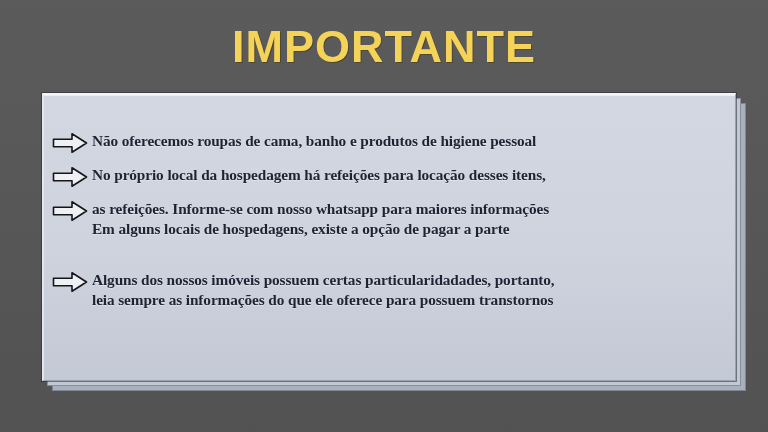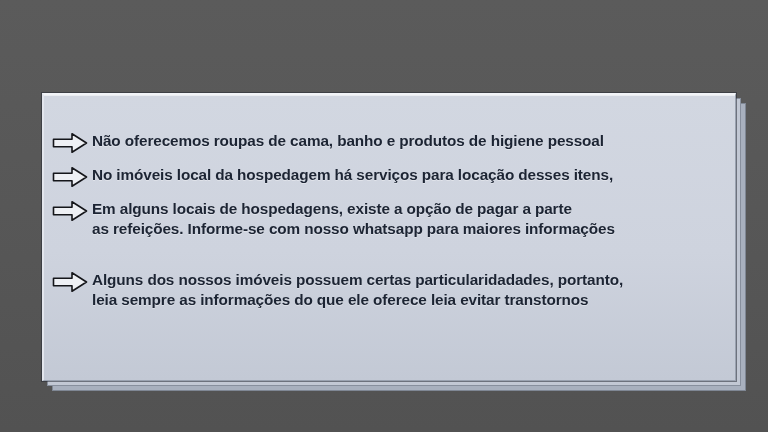--- a/index.html
+++ b/index.html
@@ -76,20 +76,21 @@
     height: 288px;
     box-sizing: border-box;
     background: linear-gradient(180deg, #d2d7e1 0%, #ced3de 55%, #c3c9d5 100%);
     border-top: 2px solid #f2f4f8;
     border-left: 2px solid #e3e6ed;
     border-right: 1px solid #9aa2b0;
     border-bottom: 1px solid #9aa2b0;
     box-shadow:
       0 0 0 1px rgba(40,44,52,0.55),
       inset 0 1px 0 rgba(255,255,255,0.55);
+    font-family: Liberation Serif, serif;
   }
 
   
   .bullets {
     position: absolute;
     left: 8px;
     top: 36px;
     width: 678px;
   }
   .bullet-row {
@@ -118,20 +119,21 @@
     text-shadow: 0 1px 0 rgba(255,255,255,0.35);
   }
   .bullet-line { display: block; white-space: nowrap; }
   .bullet-line + .bullet-line { margin-top: 1px; }
 </style>
 </head>
 <body>
 
 <div class="slide">
 
+  <div class="title">IMPORTANTE</div>
 
   <div class="card-stack">
     <div class="layer layer-back2"></div>
     <div class="layer layer-back1"></div>
 
     <div class="panel">
       <div class="bullets">
 
         <div class="bullet-row">
           <span class="arrow-icon">
@@ -144,46 +146,46 @@
           </span>
         </div>
 
         <div class="bullet-row">
           <span class="arrow-icon">
             <svg width="36" height="22" viewBox="0 0 36 22" xmlns="http://www.w3.org/2000/svg">
               <path d="M1.5 7.2 H20 V1.8 L34.5 11 L20 20.2 V14.8 H1.5 Z" fill="#eef0f4" stroke="#15161a" stroke-width="1.6" stroke-linejoin="round"></path>
             </svg>
           </span>
           <span class="bullet-text">
-            <span class="bullet-line">No imóveis local da hospedagem há serviços para locação desses itens,</span>
+            <span class="bullet-line">No próprio local da hospedagem há refeições para locação desses itens,</span>
           </span>
         </div>
 
 
         <div class="bullet-row">
           <span class="arrow-icon">
             <svg width="36" height="22" viewBox="0 0 36 22" xmlns="http://www.w3.org/2000/svg">
               <path d="M1.5 7.2 H20 V1.8 L34.5 11 L20 20.2 V14.8 H1.5 Z" fill="#eef0f4" stroke="#15161a" stroke-width="1.6" stroke-linejoin="round"></path>
             </svg>
           </span>
           <span class="bullet-text">
+            <span class="bullet-line">as refeições. Informe-se com nosso whatsapp para maiores informações</span>
             <span class="bullet-line">Em alguns locais de hospedagens, existe a opção de pagar a parte</span>
-            <span class="bullet-line">as refeições. Informe-se com nosso whatsapp para maiores informações</span>
           </span>
         </div>
 
         <div class="bullet-row">
           <span class="arrow-icon">
             <svg width="36" height="22" viewBox="0 0 36 22" xmlns="http://www.w3.org/2000/svg">
               <path d="M1.5 7.2 H20 V1.8 L34.5 11 L20 20.2 V14.8 H1.5 Z" fill="#eef0f4" stroke="#15161a" stroke-width="1.6" stroke-linejoin="round"></path>
             </svg>
           </span>
           <span class="bullet-text">
             <span class="bullet-line">Alguns dos nossos imóveis possuem certas particularidadades, portanto,</span>
-            <span class="bullet-line">leia sempre as informações do que ele oferece leia evitar transtornos</span>
+            <span class="bullet-line">leia sempre as informações do que ele oferece para possuem transtornos</span>
           </span>
         </div>
 
       </div>
     </div>
   </div>
 
 </div>
 
 </body></html>

